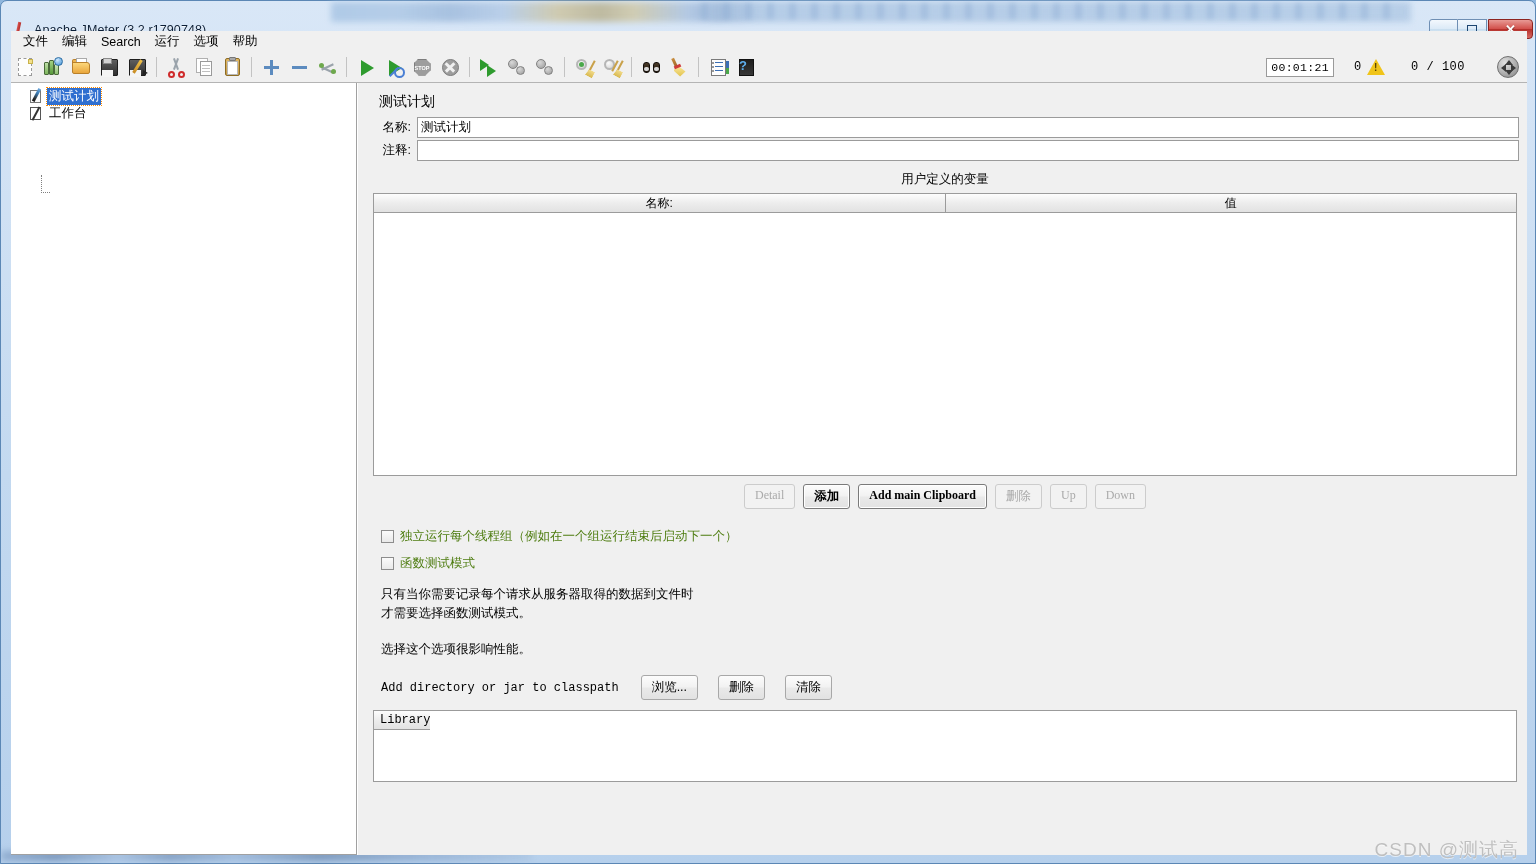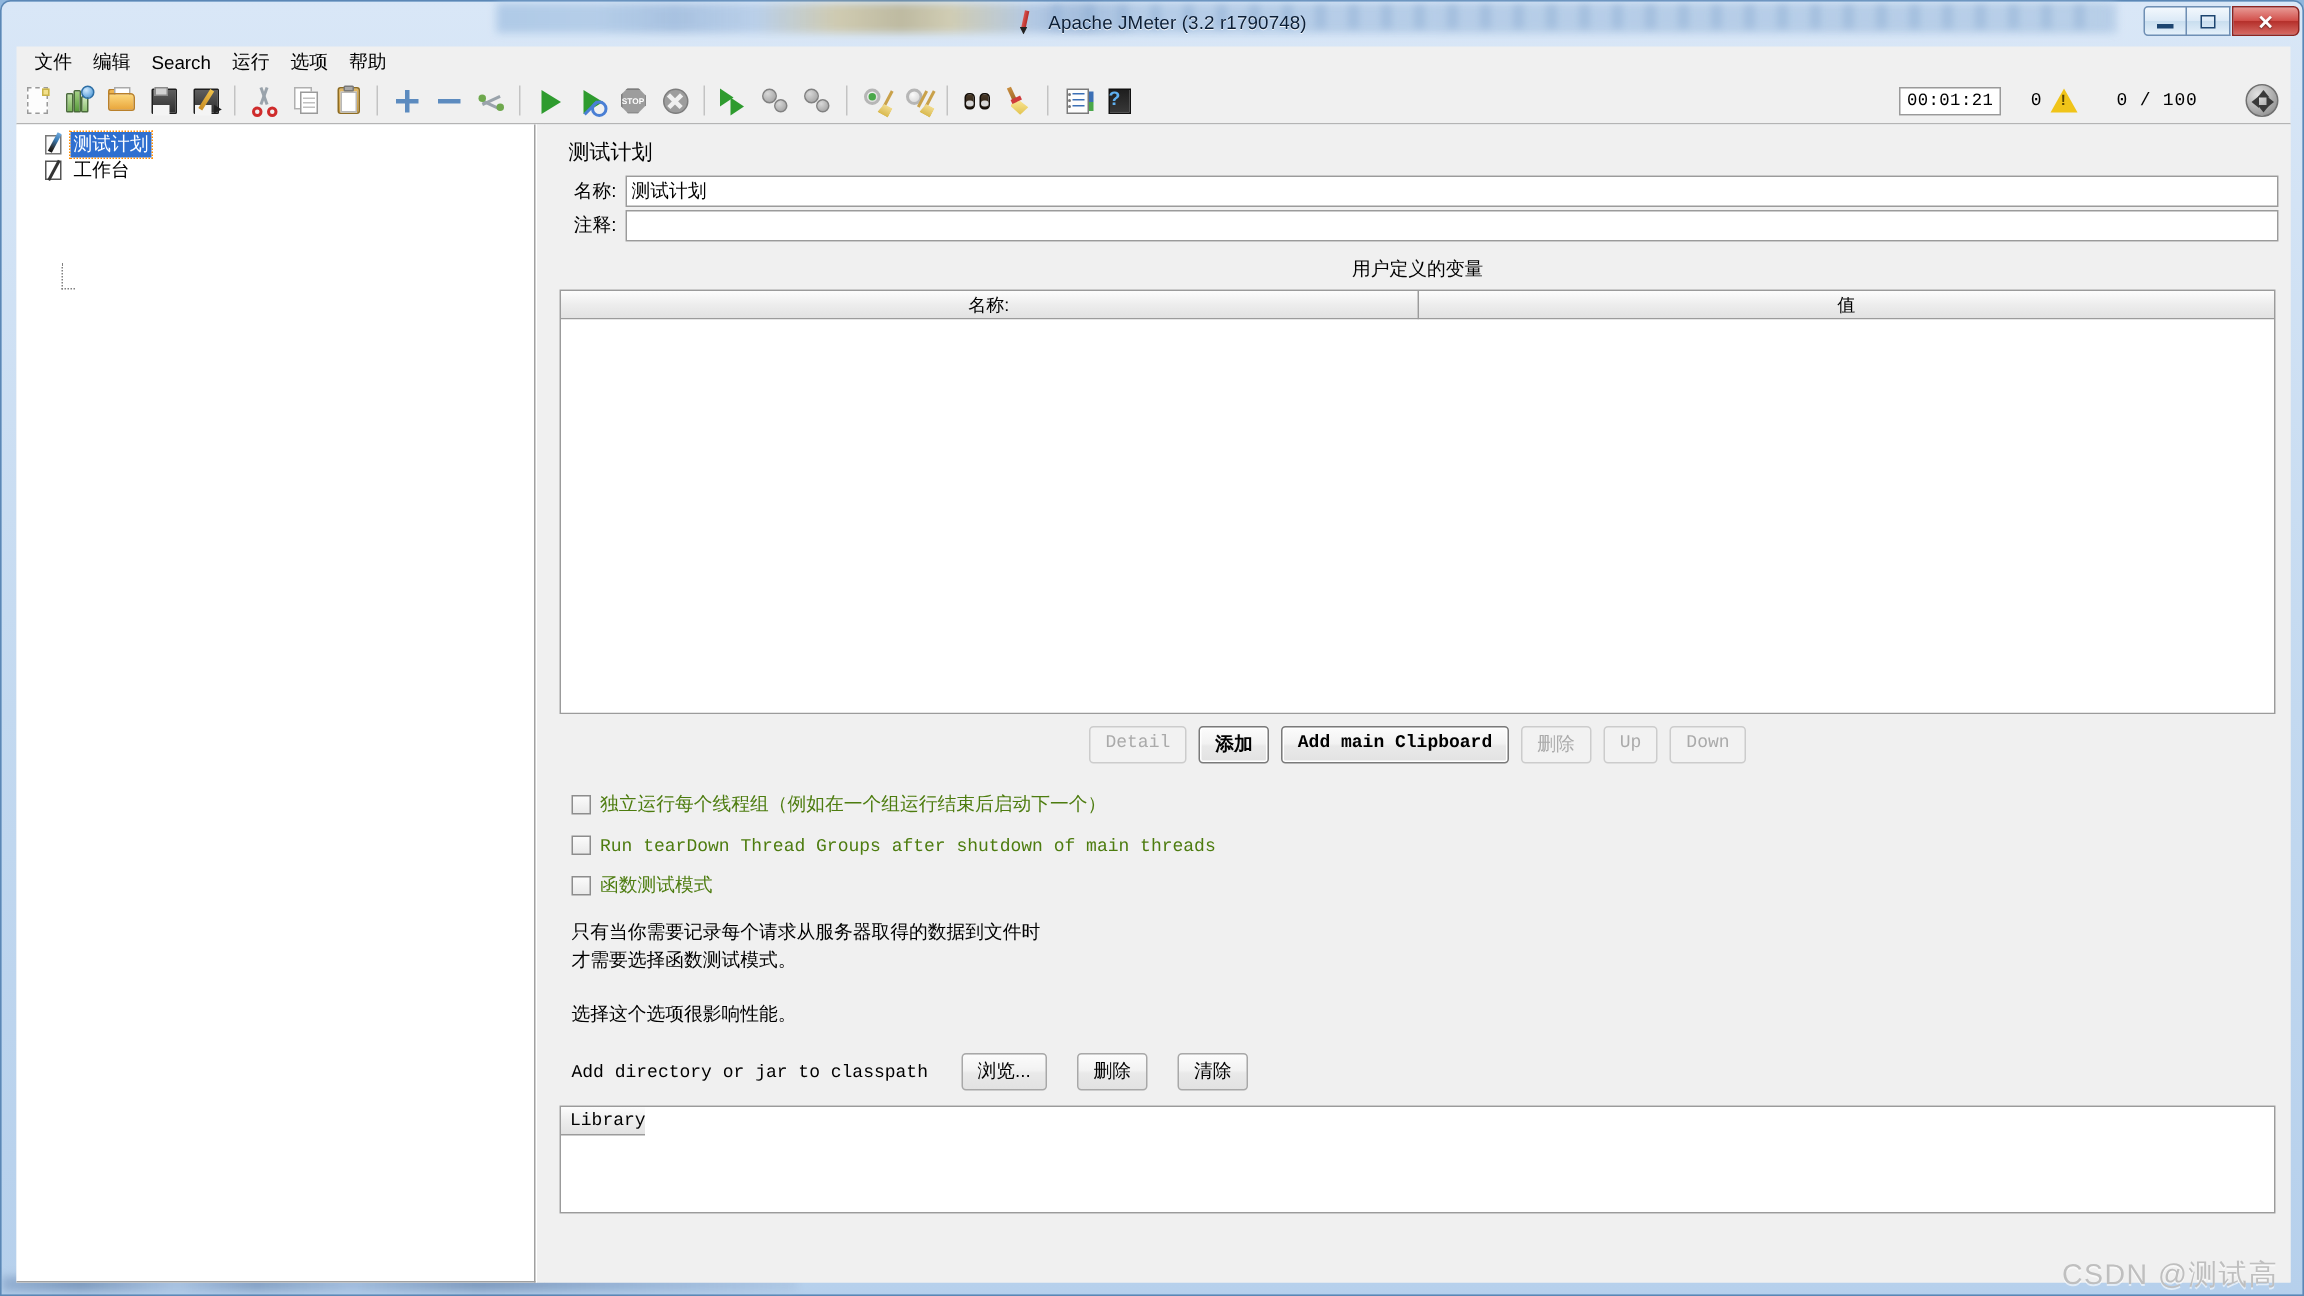--- a/index.html
+++ b/index.html
@@ -49,26 +49,25 @@
     background: linear-gradient(90deg,
        rgba(120,150,190,.55) 0%, rgba(95,125,165,.65) 10%,
        rgba(150,175,210,.45) 22%, rgba(100,130,170,.6) 32%,
        rgba(140,168,205,.5) 44%, rgba(90,120,160,.62) 60%,
        rgba(120,150,190,.5) 78%, rgba(160,185,215,.35) 100%);
     filter: blur(3px);
   }
 
   
   #title-bar {
-    position: absolute; left: 1px; top: 1px;
+    position: absolute; left: 1px; top: 16px;
     width: 1534px; height: 26px;
     display: flex; align-items: center;
     border-radius: 6px 6px 0 0;
     background: transparent;
-    justify-content: center;
   }
   #app-icon {
     width: 18px; height: 18px; margin-left: 8px; margin-right: 6px;
     position: relative; flex: 0 0 auto;
   }
   #app-icon .pen-body {
     position: absolute; left: 7px; top: 1px;
     width: 3px; height: 12px;
     background: linear-gradient(90deg,#d9534f,#b52b27);
     transform: rotate(12deg);
@@ -276,21 +275,21 @@
     line-height: 18px; color: #000;
   }
   .udv-th:last-child { border-right: none; }
   #udv-body { flex: 1 1 auto; background: #fff; }
 
   #udv-buttons {
     display: flex; justify-content: center; gap: 8px;
     margin-top: 8px;
   }
   .btn {
-    font-family: Liberation Mono, monospace;
+    font-family: Liberation Serif, serif;
     font-size: 12px; color: #000;
     border: 1px solid #a8a8a8; border-radius: 3px;
     background: linear-gradient(180deg,#fcfcfc 0%,#f2f2f2 46%,#e9e9e9 54%,#e2e2e2 100%);
     padding: 3px 10px; min-height: 21px; cursor: pointer;
     white-space: nowrap;
   }
   .btn.cjk { font-family: "Liberation Sans", sans-serif; font-size: 12.5px; }
   .btn.disabled { color: #aaaaaa; border-color: #cccccc; background: #f2f2f2; cursor: default; }
   .btn.default {
     border: 1px solid #7a7a7a; box-shadow: inset 0 0 0 1px #ffffff;
@@ -724,24 +723,20 @@
         <div class="btn disabled">Down</div>
       </div>
 
       <div style="margin-top:14px">
         <div class="check-row">
           <div class="checkbox"></div>
           <div class="check-label">独立运行每个线程组（例如在一个组运行结束后启动下一个）</div>
         </div>
         <div class="check-row">
           <div class="checkbox"></div>
-          <div class="check-label mono">Run tearDown Thread Groups after shutdown of main threads</div>
-        </div>
-        <div class="check-row">
-          <div class="checkbox"></div>
           <div class="check-label">函数测试模式</div>
         </div>
       </div>
 
       <div style="margin-top:8px">
         <div class="note-line">只有当你需要记录每个请求从服务器取得的数据到文件时</div>
         <div class="note-line">才需要选择函数测试模式。</div>
         <div class="note-gap"></div>
         <div class="note-line">选择这个选项很影响性能。</div>
       </div>

